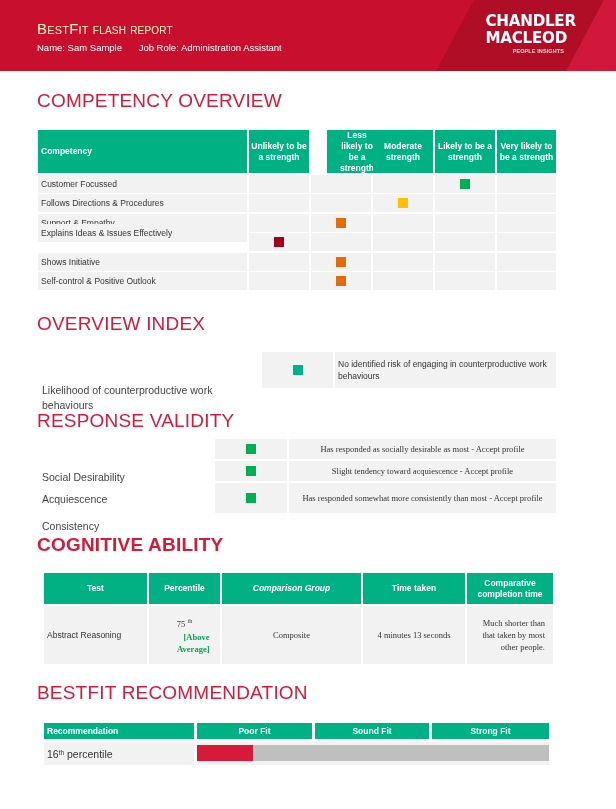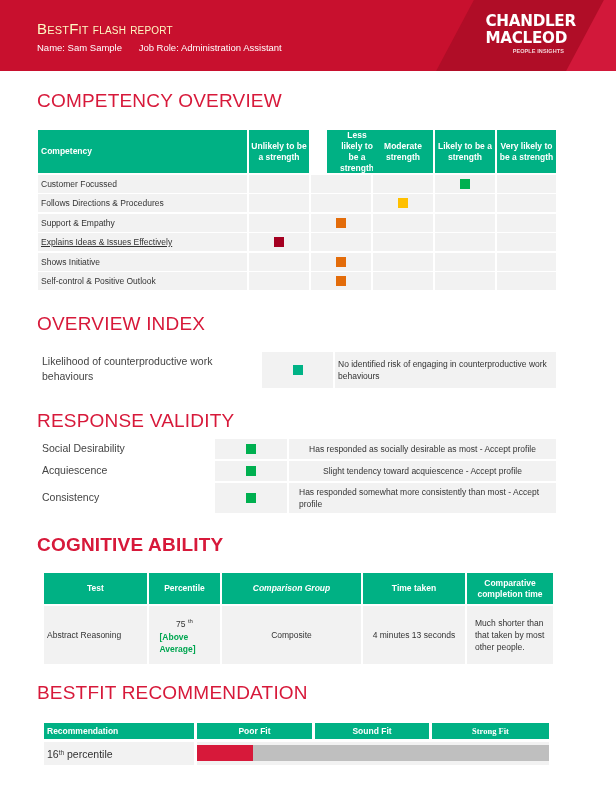--- a/index.html
+++ b/index.html
@@ -14,24 +14,24 @@
   .header .meta { position: absolute; left: 37px; top: 42px; color: #fff; font-size: 9.5px; }
   .header .meta span + span { margin-left: 14px; }
   .logo { position: absolute; left: 482px; top: 12px; width: 86px; color: #fff; text-align: center; }
   .logo .l1, .logo .l2 { font-weight: bold; font-size: 16.5px; line-height: 17px; letter-spacing: -0.3px; font-family: "DejaVu Sans", sans-serif; transform: scaleX(0.92); }
   .logo .l3 { font-size: 5.5px; font-weight: bold; margin-top: 2px; color: #f3d4d8; text-align: right; padding-right: 4px; letter-spacing: 0.1px; }
 
   .sec-title { position: absolute; left: 37px; color: #d7193a; font-size: 19px; letter-spacing: 0.2px; font-family: "Liberation Sans", sans-serif; }
 
   .cell { position: absolute; background: #f2f2f2; font-size: 8.5px; color: #333; display: flex; align-items: center; }
   .hcell { position: absolute; background: #00b184; color: #fff; font-weight: bold; font-size: 8.5px; display: flex; align-items: center; justify-content: center; text-align: center; line-height: 11px; }
-  .center { justify-content: center; text-align: left; }
+  .center { justify-content: center; text-align: right; font-family: Liberation Serif, serif; }
   .sq { width: 10px; height: 10px; display: inline-block; }
 
-  .plain-label { position: absolute; font-size: 10.5px; color: #444; line-height: 15px; }
+  .plain-label { position: absolute; font-size: 10.5px; color: #444; line-height: 15px; margin-top: 29px; }
 </style>
 </head>
 <body>
 
 <div class="header">
   <div class="stripe"></div>
   <div class="stripe2"></div>
   <div class="title"><span class="big">BestFit</span><span> flash report</span></div>
   <div class="meta">
     <span>Name: Sam Sample</span>
@@ -70,21 +70,21 @@
     <div class="cell center" style="left: 435px; top: 194px; width: 60px; height: 18px;"></div>
     <div class="cell center" style="left: 497px; top: 194px; width: 59px; height: 18px;"></div>
     <div class="cell" style="left: 38px; top: 214px; width: 209px; height: 18px; padding-left: 3px;">Support &amp; Empathy</div>
     <div class="cell center" style="left: 249px; top: 214px; width: 60px; height: 18px;"></div>
     <div class="cell center" style="left: 311px; top: 214px; width: 60px; height: 18px;">
       <span class="sq" style="background: rgb(227, 108, 10);"></span>
     </div>
     <div class="cell center" style="left: 373px; top: 214px; width: 60px; height: 18px;"></div>
     <div class="cell center" style="left: 435px; top: 214px; width: 60px; height: 18px;"></div>
     <div class="cell center" style="left: 497px; top: 214px; width: 59px; height: 18px;"></div>
-    <div class="cell" style="left: 38px; top: 233px; width: 209px; height: 18px; padding-left: 3px; text-decoration: underline;">Explains Ideas &amp; Issues Effectively</div>
+    <div class="cell" style="left: 38px; top: 224px; width: 209px; height: 18px; padding-left: 3px;">Explains Ideas &amp; Issues Effectively</div>
     <div class="cell center" style="left: 249px; top: 233px; width: 60px; height: 18px;">
       <span class="sq" style="background: rgb(165, 0, 33);"></span>
     </div>
     <div class="cell center" style="left: 311px; top: 233px; width: 60px; height: 18px;"></div>
     <div class="cell center" style="left: 373px; top: 233px; width: 60px; height: 18px;"></div>
     <div class="cell center" style="left: 435px; top: 233px; width: 60px; height: 18px;"></div>
     <div class="cell center" style="left: 497px; top: 233px; width: 59px; height: 18px;"></div>
     <div class="cell" style="left: 38px; top: 253px; width: 209px; height: 18px; padding-left: 3px;">Shows Initiative</div>
     <div class="cell center" style="left: 249px; top: 253px; width: 60px; height: 18px;"></div>
     <div class="cell center" style="left: 311px; top: 253px; width: 60px; height: 18px;">
@@ -145,21 +145,21 @@
   <div class="cell center" style="left:222px; top:606px; width:139px; height:58px;">Composite</div>
   <div class="cell center" style="left:363px; top:606px; width:102px; height:58px;">4 minutes 13 seconds</div>
   <div class="cell center" style="left:467px; top:606px; width:86px; height:58px; line-height:12px; padding:0 8px;">Much shorter than that taken by most other people.</div>
 </div>
 
 <div class="sec-title" style="top:682px;">BESTFIT RECOMMENDATION</div>
 <div>
   <div class="hcell" style="left:44px; top:723px; width:150px; height:16px; justify-content:flex-start; padding-left:3px;">Recommendation</div>
   <div class="hcell" style="left:197px; top:723px; width:115px; height:16px;">Poor Fit</div>
   <div class="hcell" style="left:315px; top:723px; width:114px; height:16px;">Sound Fit</div>
-  <div class="hcell" style="left:432px; top:723px; width:117px; height:16px;font-family:Liberation Serif, serif;">Strong Fit</div>
+  <div class="hcell" style="left:432px; top:723px; width:117px; height:16px;">Strong Fit</div>
 
   <div class="cell" style="left:44px; top:742px; width:150px; height:23px; padding-left:3px; font-size:10.5px;">
     <span>16</span>
       <sup style="font-size:6.5px; position:relative; top:-1px;">th</sup>
       <span style="white-space:pre;"> percentile</span>
   </div>
   <div class="cell" style="left:197px; top:742px; width:352px; height:23px;">
     <div id="fit-track" style="position: absolute; left: 0px; top: 3px; width: 352px; height: 16px; background: rgb(191, 191, 191);">
       <div id="fit-bar" style="position: absolute; left: 0px; top: 0px; height: 16px; background: rgb(215, 25, 58); width: 56.32px;"></div>
     </div>

